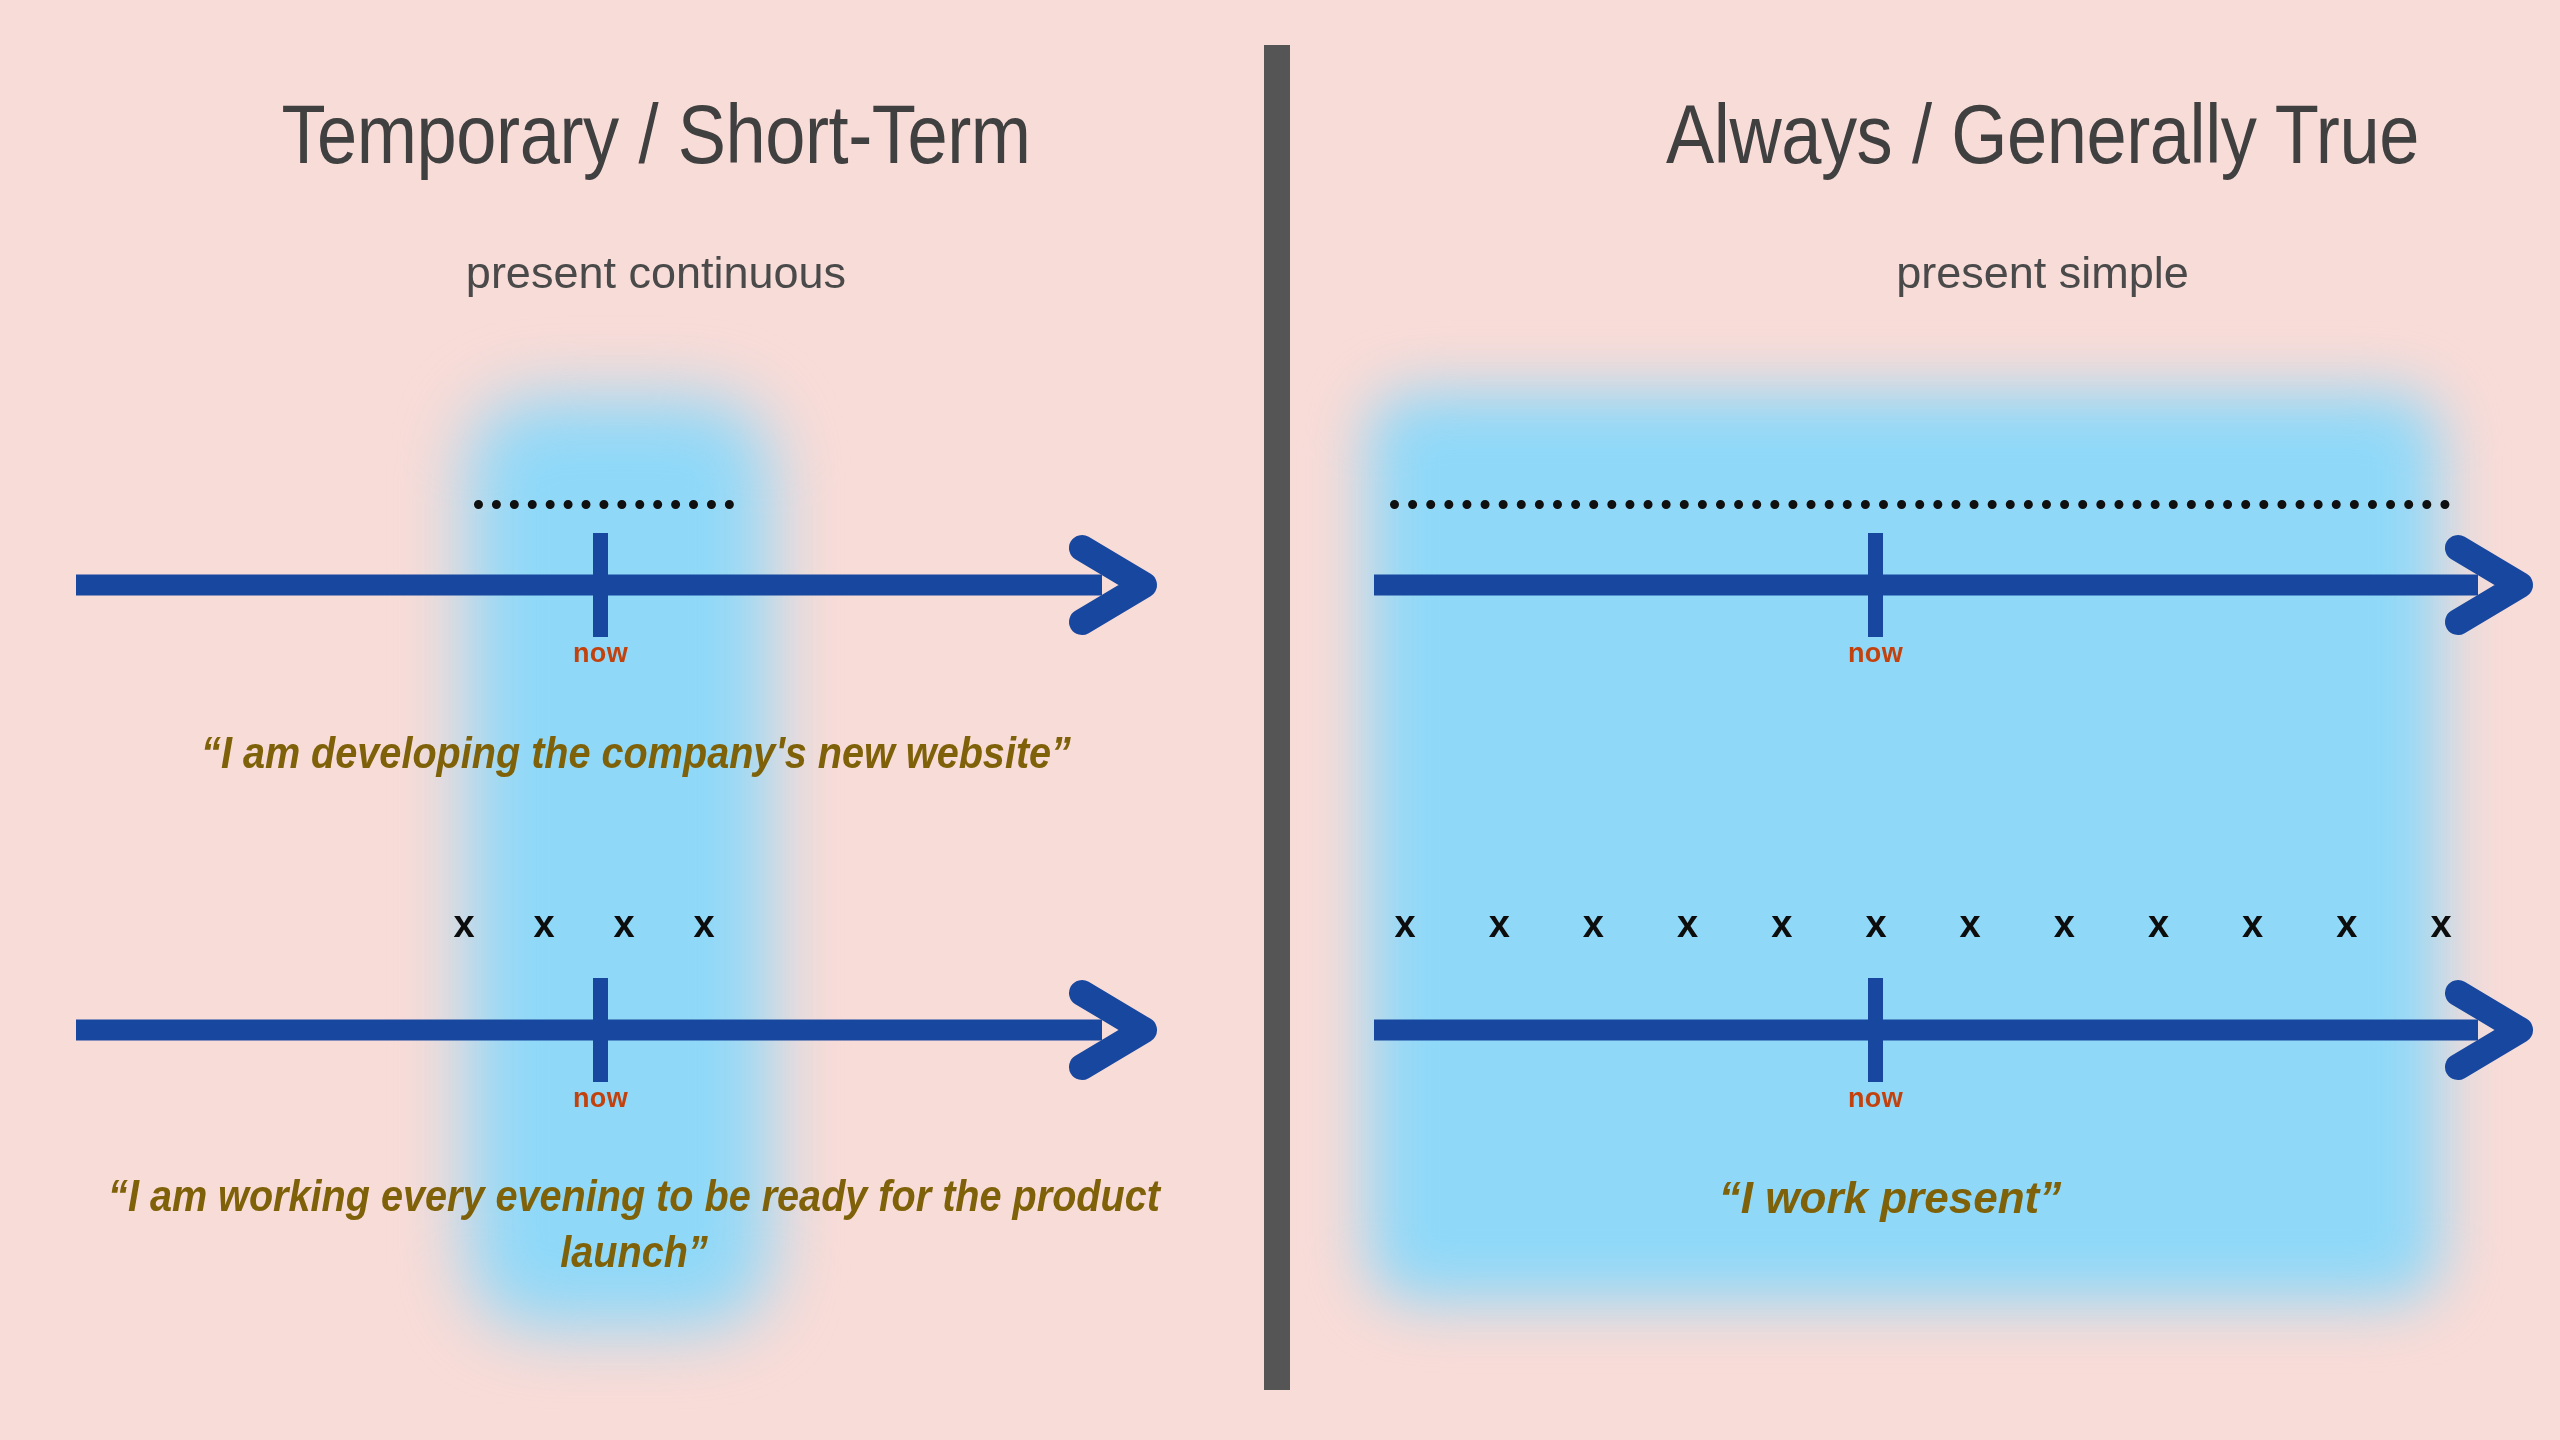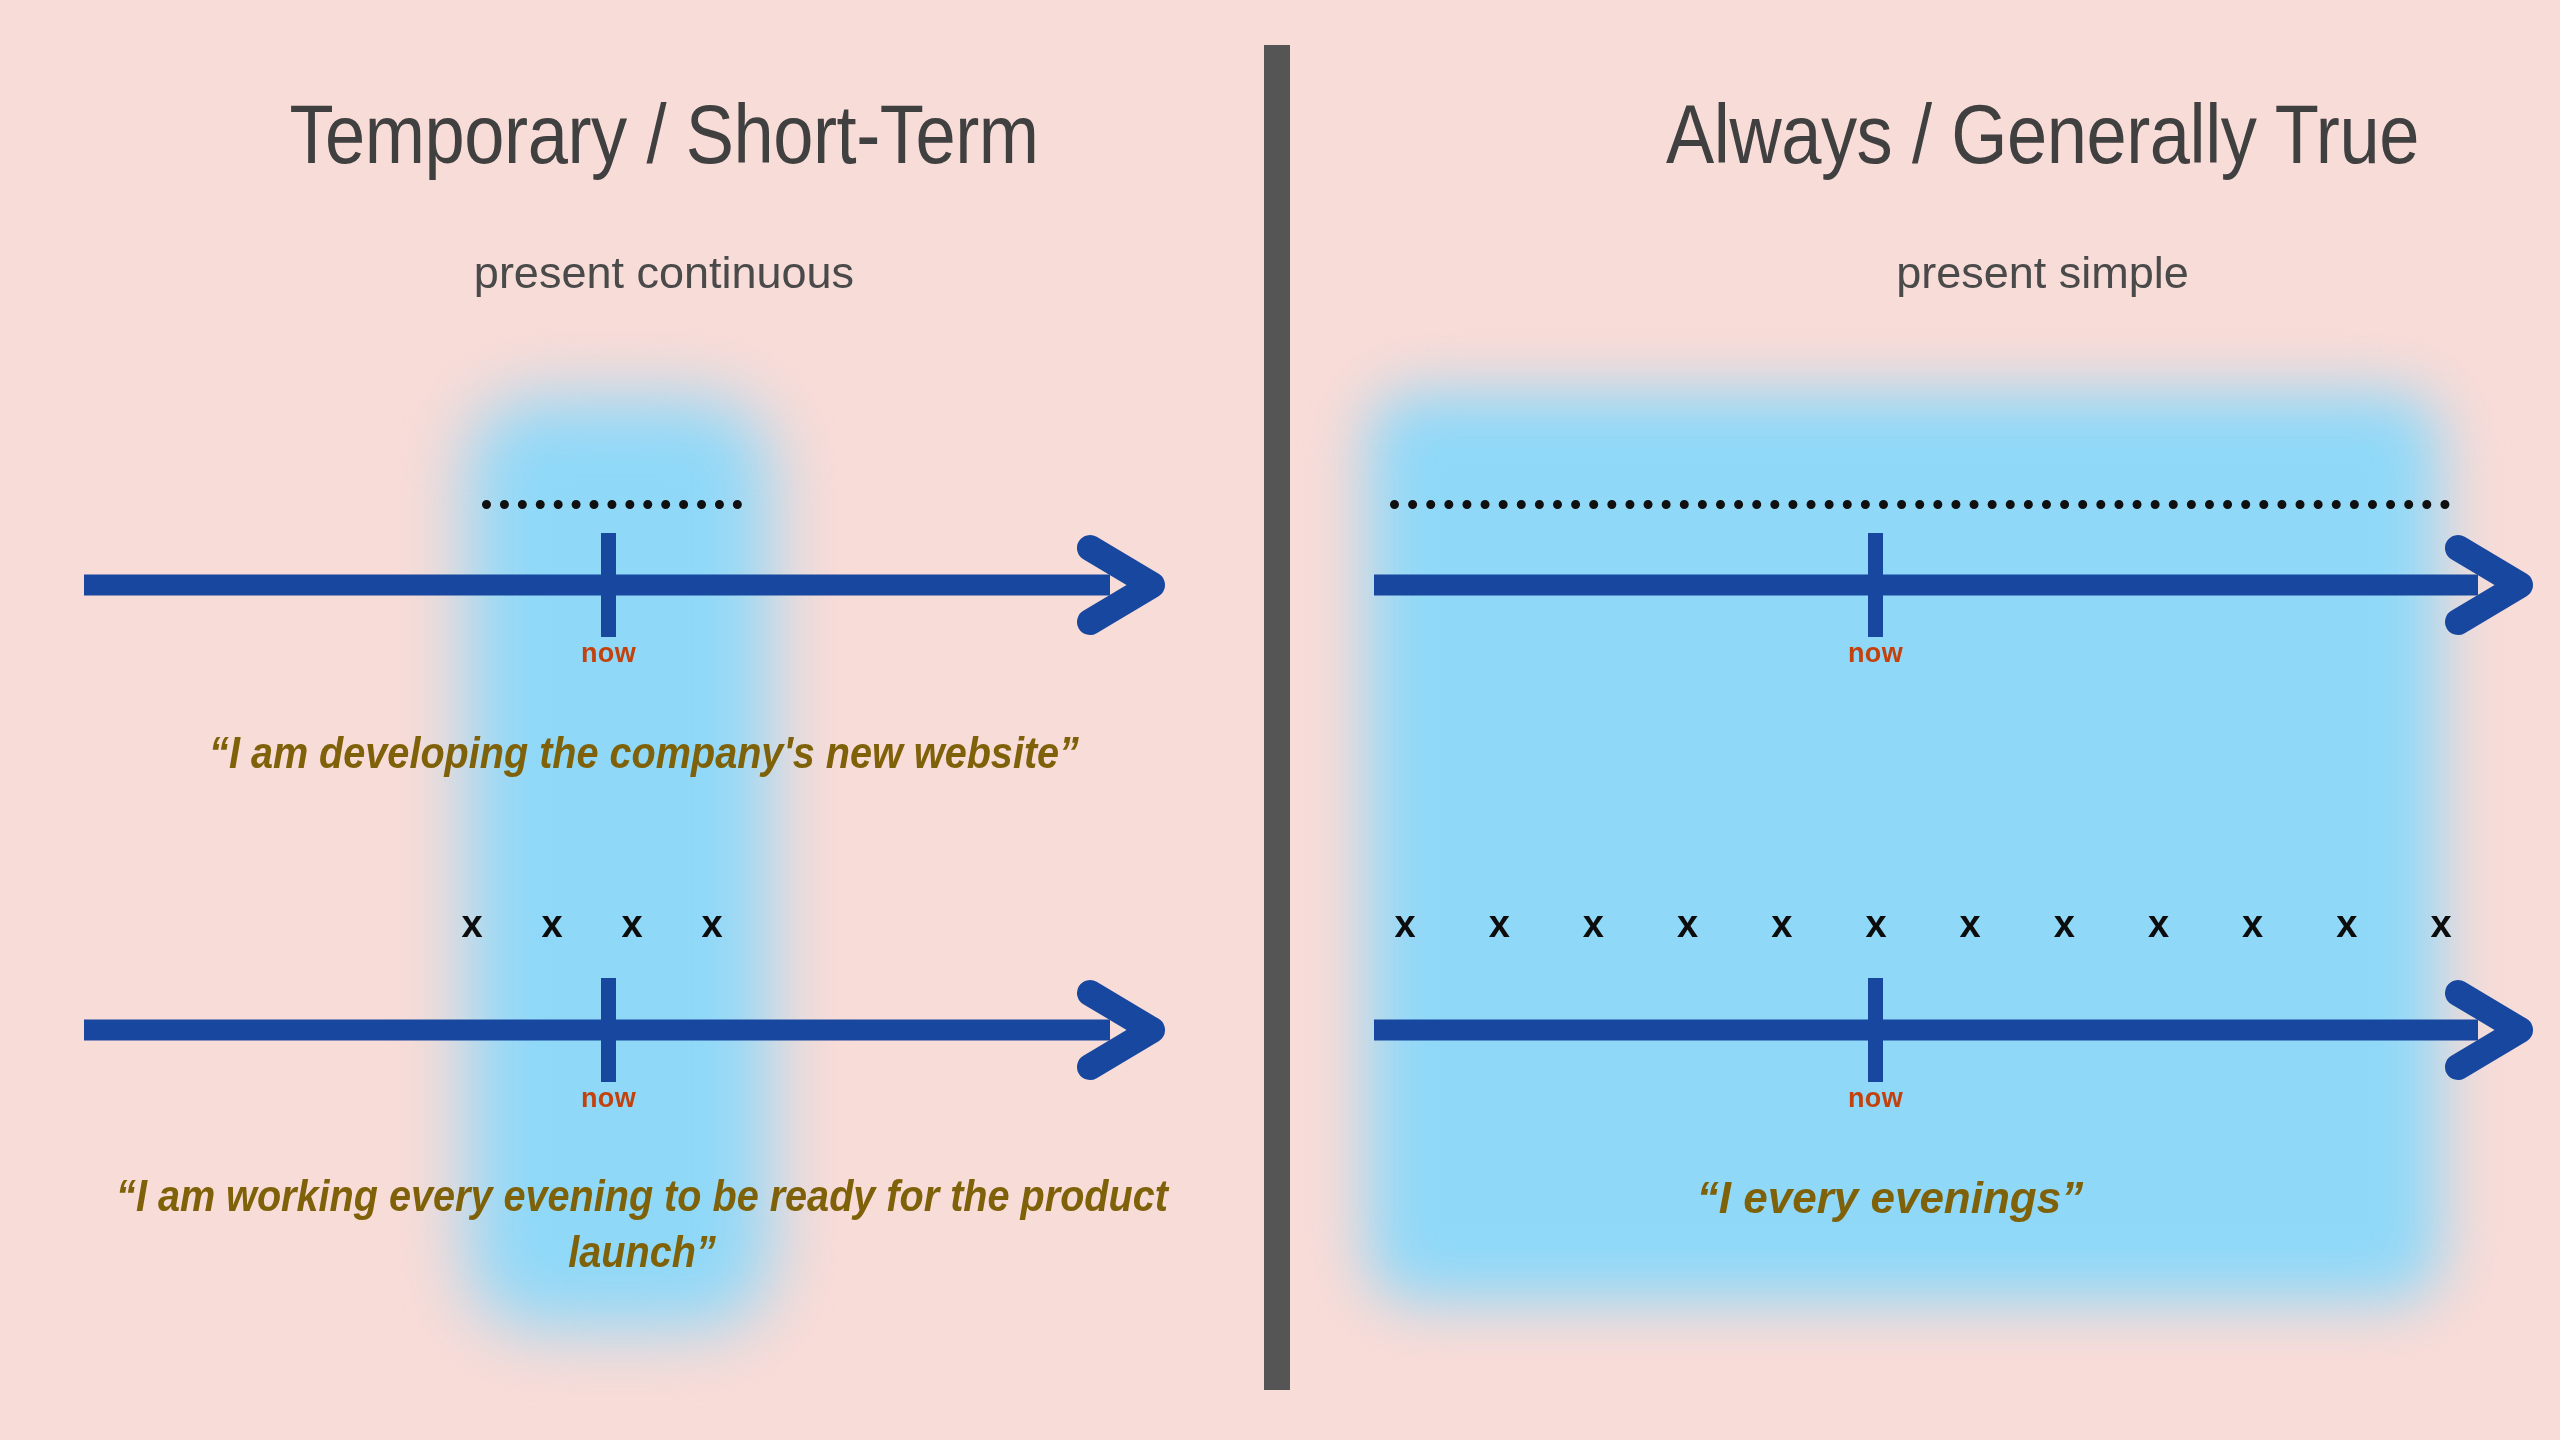--- a/index.html
+++ b/index.html
@@ -43,21 +43,21 @@
     z-index:6;
   }
 
   
   .col{
     position:absolute;
     top:0;
     height:1440px;
     z-index:4;
   }
-  #col-left{ left:12px;  width:1364px; }
+  #col-left{ left:4px;  width:1364px; }
   #col-right{ left:1290px; width:1485px; }
 
   
   .heading{
     position:absolute;
     width:100%;
     text-align:center;
     color:#404040;
     font-family:"Liberation Sans", sans-serif;
     font-weight:400;
@@ -252,17 +252,17 @@
 
       <svg class="arrow-svg" style="position:absolute;left:80px;top:985px;" width="1180" height="90" viewBox="0 0 1180 90">
         <line x1="4" y1="45" x2="1108" y2="45" stroke="#17479E" stroke-width="21"></line>
         <path d="M 1088 8 L 1150 45 L 1088 82" fill="none" stroke="#17479E" stroke-width="26" stroke-linecap="round" stroke-linejoin="round"></path>
       </svg>
 
       <div class="tick" style="left:578px;top:978px;height:104px;"></div>
 
       <div class="nowlabel" style="left:478px;top:1085px;width:215px;">now</div>
 
-      <div class="quote wide" style="left:0px;top:1170px;width:1200px;">“I every evenings”</div>
+      <div class="quote wide" style="left:0px;top:1170px;width:1200px;">“I work present”</div>
     </div>
   </div>
 
 </div>
 
 </body></html>

